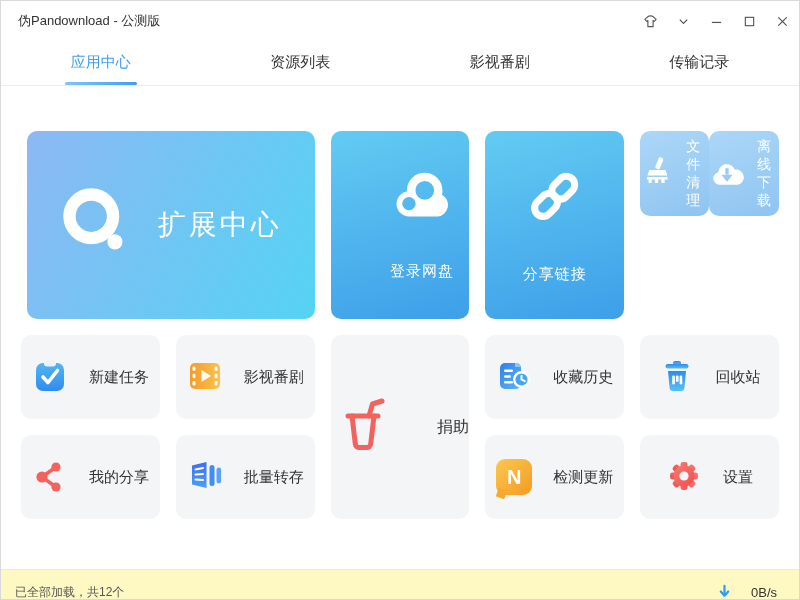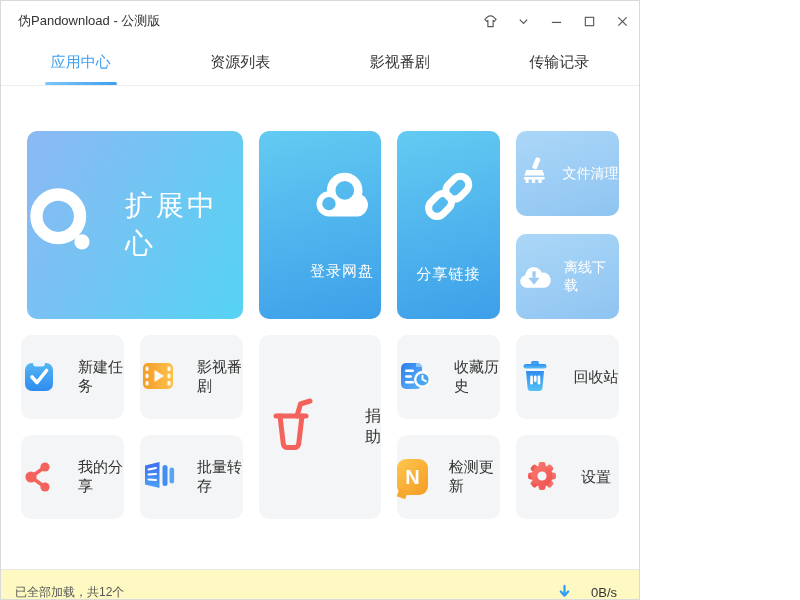--- a/index.html
+++ b/index.html
@@ -1,19 +1,19 @@
 <!DOCTYPE html>
 <html><head>
 <meta charset="utf-8">
 <style>
   * { margin:0; padding:0; box-sizing:border-box; }
   html,body { background:#fff; }
   body { width:800px; height:600px; overflow:hidden;
          font-family:"Liberation Sans","DejaVu Sans",sans-serif; }
-  .window { position:relative; width:640px; height:600px; background:#fff;
+  .window { position:relative; width:800px; height:600px; background:#fff;
             border:1px solid #d9d9d9; }
 
   
   .titlebar { height:40px; display:flex; align-items:center; padding-left:17px; }
   .app-title { font-size:13px; color:#333; }
   .tb-icons { margin-left:auto; display:flex; align-items:center; height:100%; }
   .tb-btn { width:33px; height:40px; display:flex; align-items:center; justify-content:center;
             color:#555; cursor:pointer; }
   .tb-btn svg { display:block; }
 
@@ -34,21 +34,21 @@
           justify-content:center; }
   .blue-big { background:linear-gradient(118deg,#8cb8f3 0%,#55d3f3 100%); color:#fff;margin-left:6px; }
   .blue-med { background:linear-gradient(165deg,#63cbf2 0%,#3d9fe9 100%); color:#fff; }
   .blue-lite { background:linear-gradient(160deg,#abd7f8 0%,#8fc4f1 100%); color:#fff; }
   .gray { background:#f4f5f6; color:#333; }
 
   .t-big { grid-area:1/1/2/3; gap:26px; font-size:28px; letter-spacing:3px; }
   .t-login { grid-area:1/3/2/4;padding-left:44px; }
   .t-share { grid-area:1/4/2/5; }
   .col-med { flex-direction:column; gap:36px; font-size:15px; letter-spacing:1px; }
-  .t-stack { grid-area:1/5/2/6; display:flex; flex-direction:column;
+  .t-stack { grid-area:1/5/2/6; display:flex; flex-direction:row;
              justify-content:space-between; cursor:default; }
   .tile-mini { height:85px; border-radius:10px; display:flex; align-items:center;
                justify-content:center; gap:12px; font-size:14px; cursor:pointer; }
   .t-newtask { grid-area:2/1; } .t-video { grid-area:2/2; }
   .t-donate { grid-area:2/3/4/4; flex-direction:row; gap:42px; font-size:16px; }
   .t-fav { grid-area:2/4; } .t-recycle { grid-area:2/5; }
   .t-myshare { grid-area:3/1; } .t-batch { grid-area:3/2; }
   .t-update { grid-area:3/4; } .t-settings { grid-area:3/5; }
   .small { gap:21px; font-size:15px; }
 

